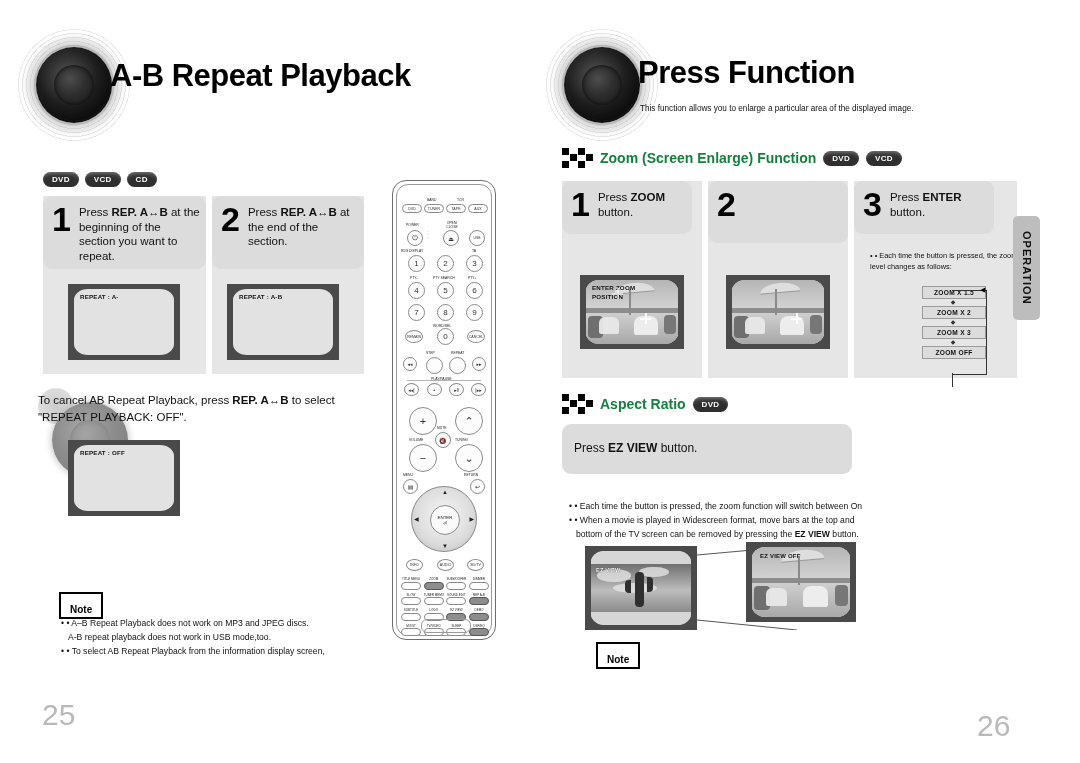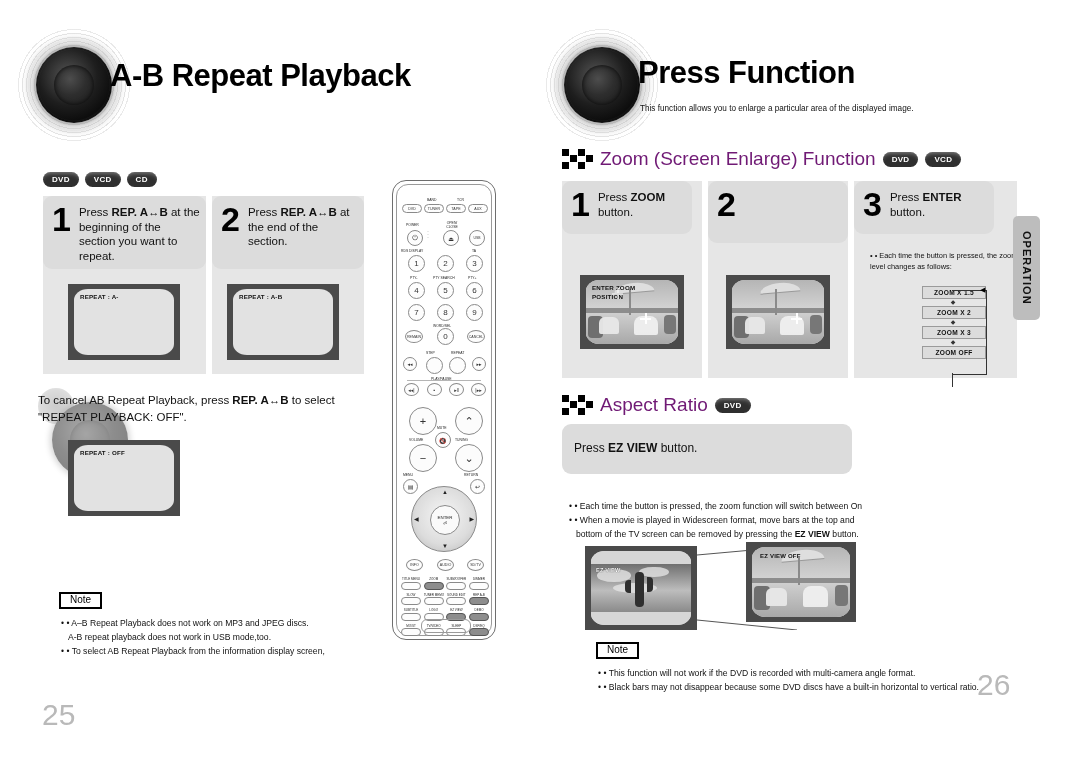--- a/index.html
+++ b/index.html
@@ -47,21 +47,21 @@
     white-space:nowrap;
   }
   .page-subtitle{
     position:absolute;font-size:8.2px;color:#111;white-space:nowrap;
   }
 
   
   .sec-head{position:absolute;display:flex;align-items:center;}
   .arrow-ico{display:inline-block;width:30px;height:20px;position:relative;margin-right:8px;}
   .arrow-ico i{position:absolute;display:block;background:#000;width:7px;height:7px;}
-  .sec-title{font-size:19px;color:#701a75;white-space:nowrap;}
+  .sec-title{font-size:14px;color:#15803d;white-space:nowrap;font-weight:bold;}
   .disc-badge{
     display:inline-block;background:#2f2f2f;color:#fff;border-radius:50%/50%;
     font-size:8px;font-weight:bold;letter-spacing:.3px;
     padding:3px 9px 3px 9px;margin-left:7px;
     border-radius:10px;
     box-shadow:inset 0 5px 5px -4px rgba(255,255,255,.45);
   }
   .badge-row{position:absolute;display:flex;align-items:center;}
   .badge-row .disc-badge{margin-left:0;margin-right:6px;}
 
@@ -114,21 +114,21 @@
   .crosshair:before{left:0;top:5px;width:11px;height:1.5px;}
   .crosshair:after{left:5px;top:0;width:1.5px;height:11px;}
 
   .scene-cactus{position:absolute;inset:0;background:linear-gradient(#6f6f6f,#bdbdbd 55%,#8a8a8a 100%);}
   .scene-cactus .cloud{position:absolute;background:#e3e3e3;border-radius:50%;opacity:.8;}
   .cact{position:absolute;background:#2f2f2f;border-radius:4px;}
 
   
   .note-tag{
     position:absolute;border:2px solid #000;background:#fff;
-    font-size:10px;font-weight:normal;padding:0 9px 2px;color:#000;
+    font-size:10px;font-weight:bold;padding:10px 9px 2px;color:#000;
   }
   .bullets{position:absolute;font-size:8.6px;line-height:1.5;color:#111;}
   .bullets div{margin-bottom:1px;}
   .bullets .b:before{content:"• ";}
   .bullets .ind{padding-left:7px;}
   .bullets b{font-weight:bold;}
 
   
   .op-tab{
     position:absolute;background:#bdbdbd;border-radius:5px;
@@ -542,21 +542,17 @@
         <div class="bush"></div>
           <div class="bush2"></div>
         <div class="chair1"></div>
           <div class="chair2"></div>
       </div>
       <div class="osd" style="font-size:6px;left:8px;top:5px;">EZ VIEW OFF</div>
     </div>
   </div>
 
   <div class="note-tag" style="left:56px;top:642px;">Note</div>
-  <div class="bullets" style="left:58px;top:667px;width:400px;">
-    <div class="b">• This function will not work if the DVD is recorded with multi-camera angle format.</div>
-    <div class="b">• Black bars may not disappear because some DVD discs have a built-in horizontal to vertical ratio.</div>
-  </div>
-
-  <div class="pagenum" style="left:437px;top:668px;">26</div>
+
+  <div class="pagenum" style="left:437px;top:709px;">26</div>
 </div>
 
 <div class="op-tab" style="left:1013px;top:216px;width:27px;height:104px;">OPERATION</div>
 
 </body></html>

